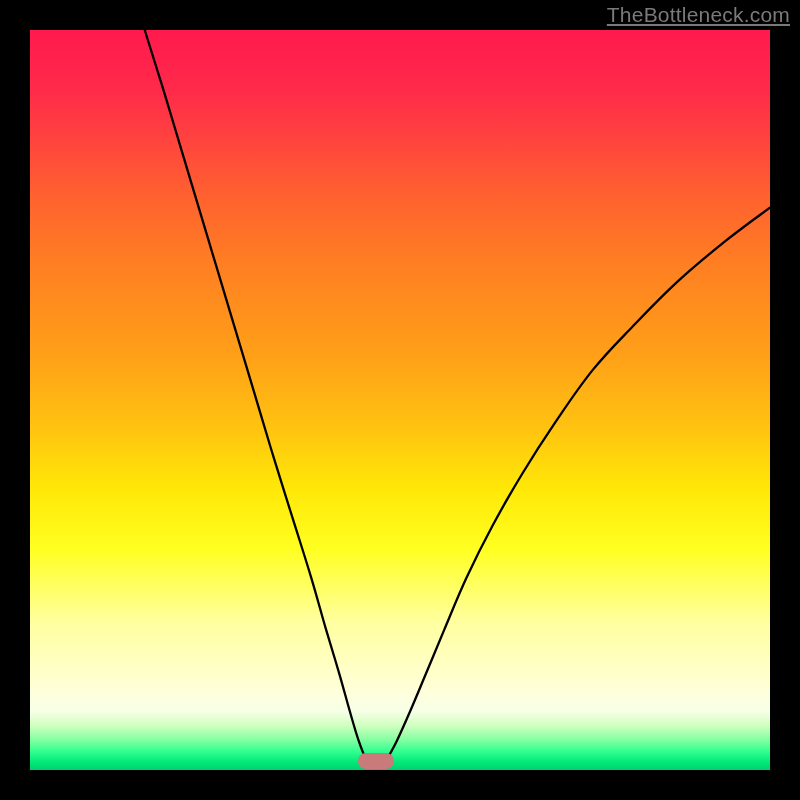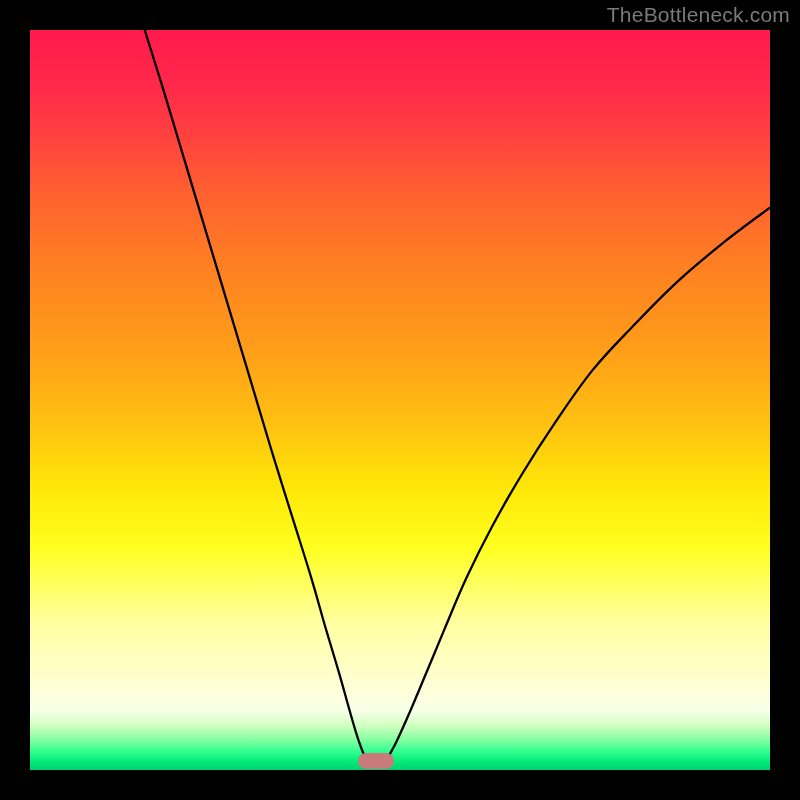--- a/index.html
+++ b/index.html
@@ -60,20 +60,21 @@
     background: #c97a7a;
     transform: translate(-50%, -50%);
   }
   .watermark {
     position: absolute;
     top: 3px;
     right: 10px;
     color: #7a7a7a;
     font-size: 21px;
     letter-spacing: 0.2px;
+    text-decoration: underline;
   }
 </style>
 </head>
 <body>
 
 <div class="frame">
 
   <div class="watermark">TheBottleneck.com</div>
 
   <div class="plot-area">

